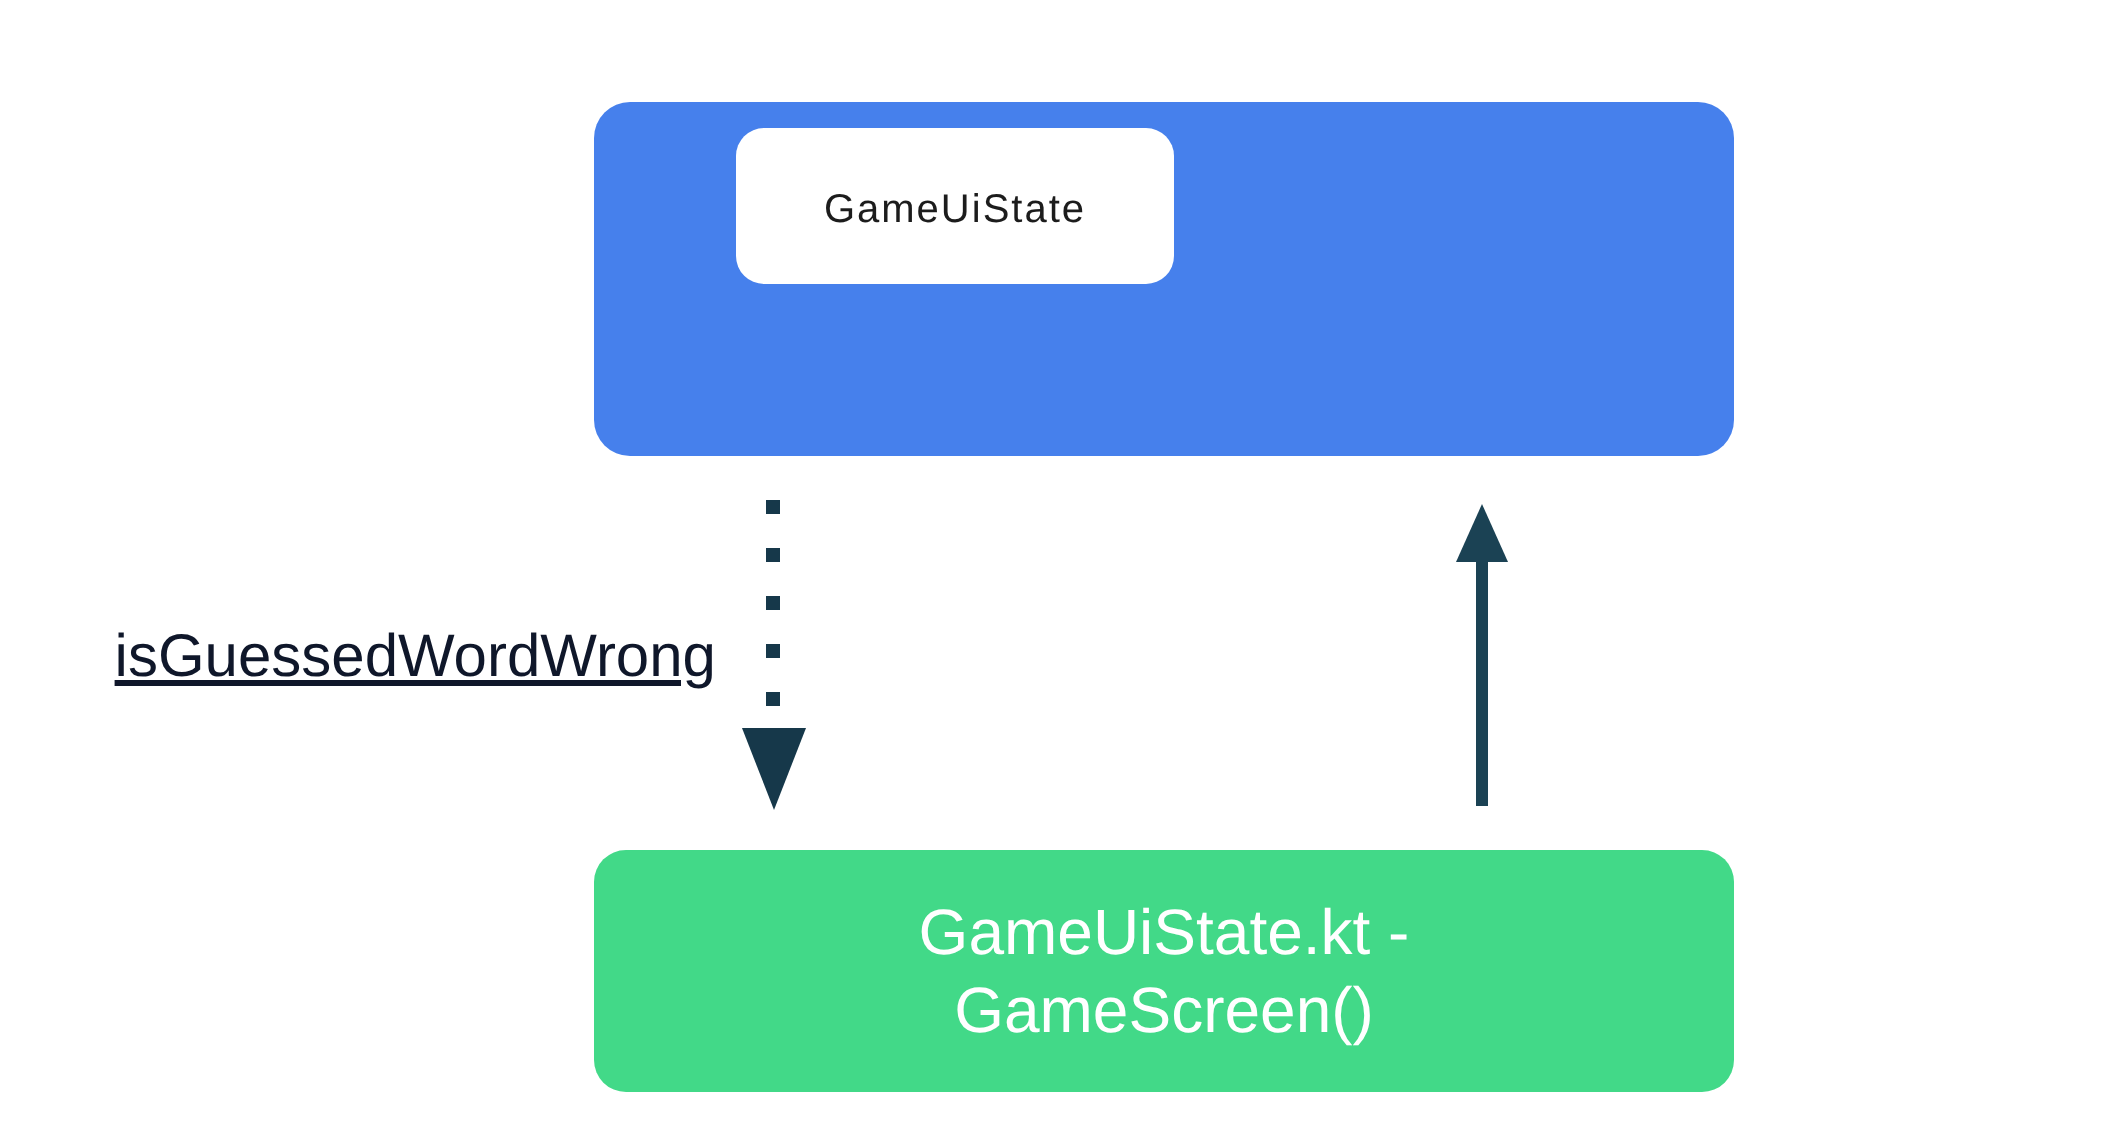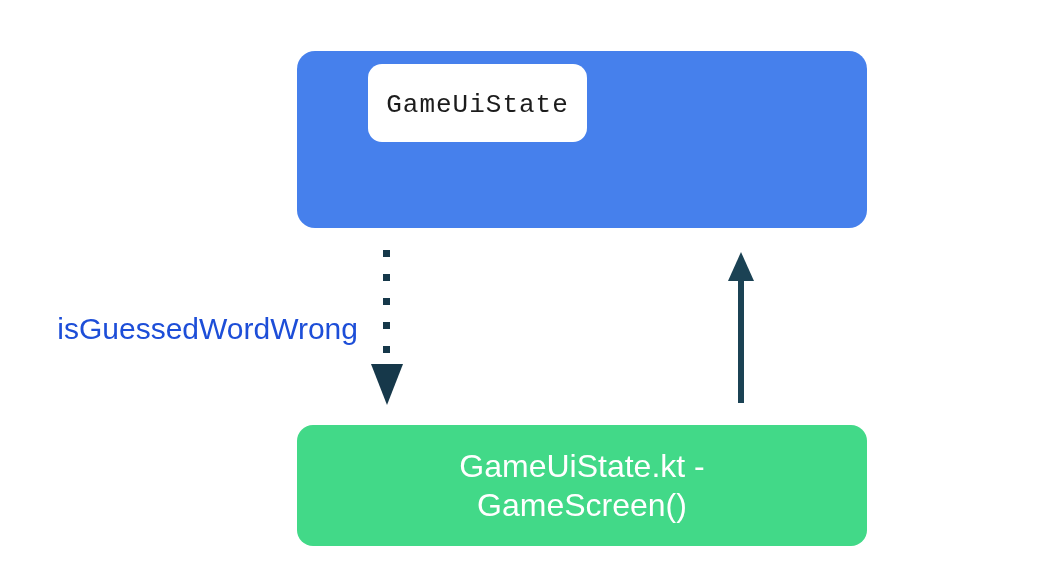--- a/index.html
+++ b/index.html
@@ -32,22 +32,22 @@
     top: 13px;
     width: 219px;
     height: 78px;
     background: #ffffff;
     border-radius: 14px;
     display: flex;
     align-items: center;
     justify-content: center;
   }
   .chip-label {
-    font-family: Liberation Mono, monospace;
-    font-size: 26px;
+    font-family: Liberation Sans, sans-serif;
+    font-size: 20px;
     letter-spacing: 1px;
     color: #1c1c1c;
     margin-top: 4px;
   }
   .vm-label {
     position: absolute;
     left: 0;
     top: 105px;
     width: 100%;
     text-align: center;
@@ -131,23 +131,24 @@
     left: 10px;
     top: 26px;
     width: 6px;
     height: 125px;
     background: #1b4254;
   }
 
   
   .flow-label {
     position: absolute;
-    color: #1d4ed8;
+    color: #0f172a;
     font-size: 30px;
     white-space: nowrap;
+    text-decoration: underline;
   }
   .label-left {
     left: 36px;
     top: 312px;
     width: 322px;
     text-align: right;
   }
   .label-right {
     left: 776px;
     top: 306px;

